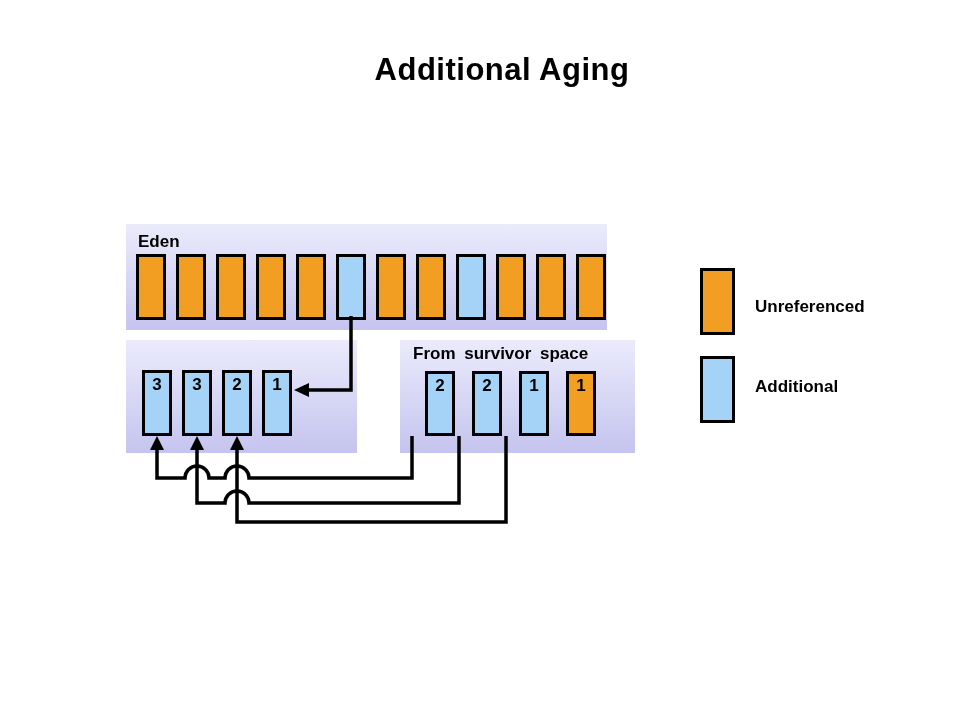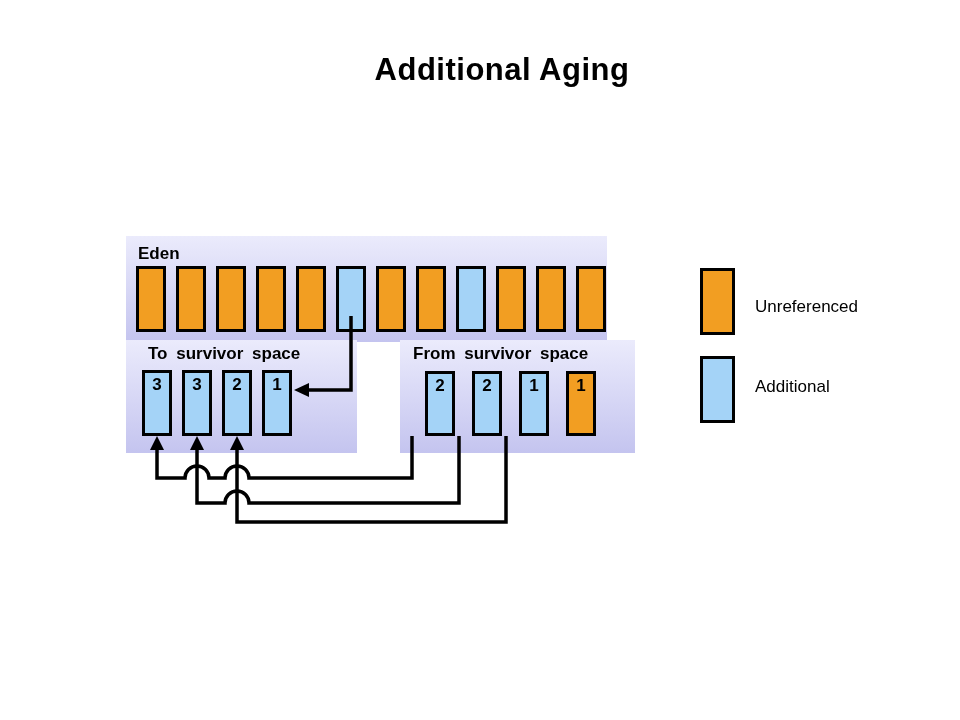--- a/index.html
+++ b/index.html
@@ -21,21 +21,21 @@
     text-align: center;
     font-size: 31px;
     font-weight: bold;
     color: #000000;
     letter-spacing: 0.5px;
   }
   .panel {
     position: absolute;
     background: linear-gradient(180deg, var(--panel_top) 0%, var(--panel_bottom) 100%);
   }
-  .panel-eden { left: 126px; top: 236px; width: 481px; height: 106px; }
+  .panel-eden { left: 126px; top: 224px; width: 481px; height: 106px; }
   .panel-to   { left: 126px; top: 340px; width: 231px; height: 113px; }
   .panel-from { left: 372px; top: 340px; width: 235px; height: 113px; margin-left: 28px; }
   .panel-label {
     position: absolute;
     font-weight: bold;
     font-size: 17px;
     color: #000000;
     white-space: nowrap;
   }
   .panel-eden .panel-label { left: 12px; top: 8px; }
@@ -75,21 +75,21 @@
     width: 35px;
     height: 67px;
     border: 3px solid #000000;
     box-sizing: border-box;
   }
   .swatch-unreferenced { left: 700px; top: 268px; background: var(--unreferenced); }
   .swatch-referenced   { left: 700px; top: 356px; background: var(--referenced); }
   .legend-label {
     position: absolute;
     left: 755px;
-    font-weight: normal;
+    font-weight: bold;
     font-size: 17px;
     color: #000000;
     white-space: nowrap;
   }
   .legend-label-unreferenced { top: 297px; }
   .legend-label-referenced   { top: 377px; }
 </style>
 </head>
 <body>
 
@@ -109,21 +109,20 @@
         <div class="block unreferenced"></div>
         <div class="block unreferenced"></div>
         <div class="block referenced"></div>
         <div class="block unreferenced"></div>
         <div class="block unreferenced"></div>
         <div class="block unreferenced"></div>
       </div>
   </div>
 
   <div class="panel panel-to">
-    <div class="panel-label">To survivor space</div>
     <div class="blocks">
         <div class="block referenced">
           <span class="age">3</span>
         </div>
         <div class="block referenced">
           <span class="age">3</span>
         </div>
         <div class="block referenced">
           <span class="age">2</span>
         </div>

